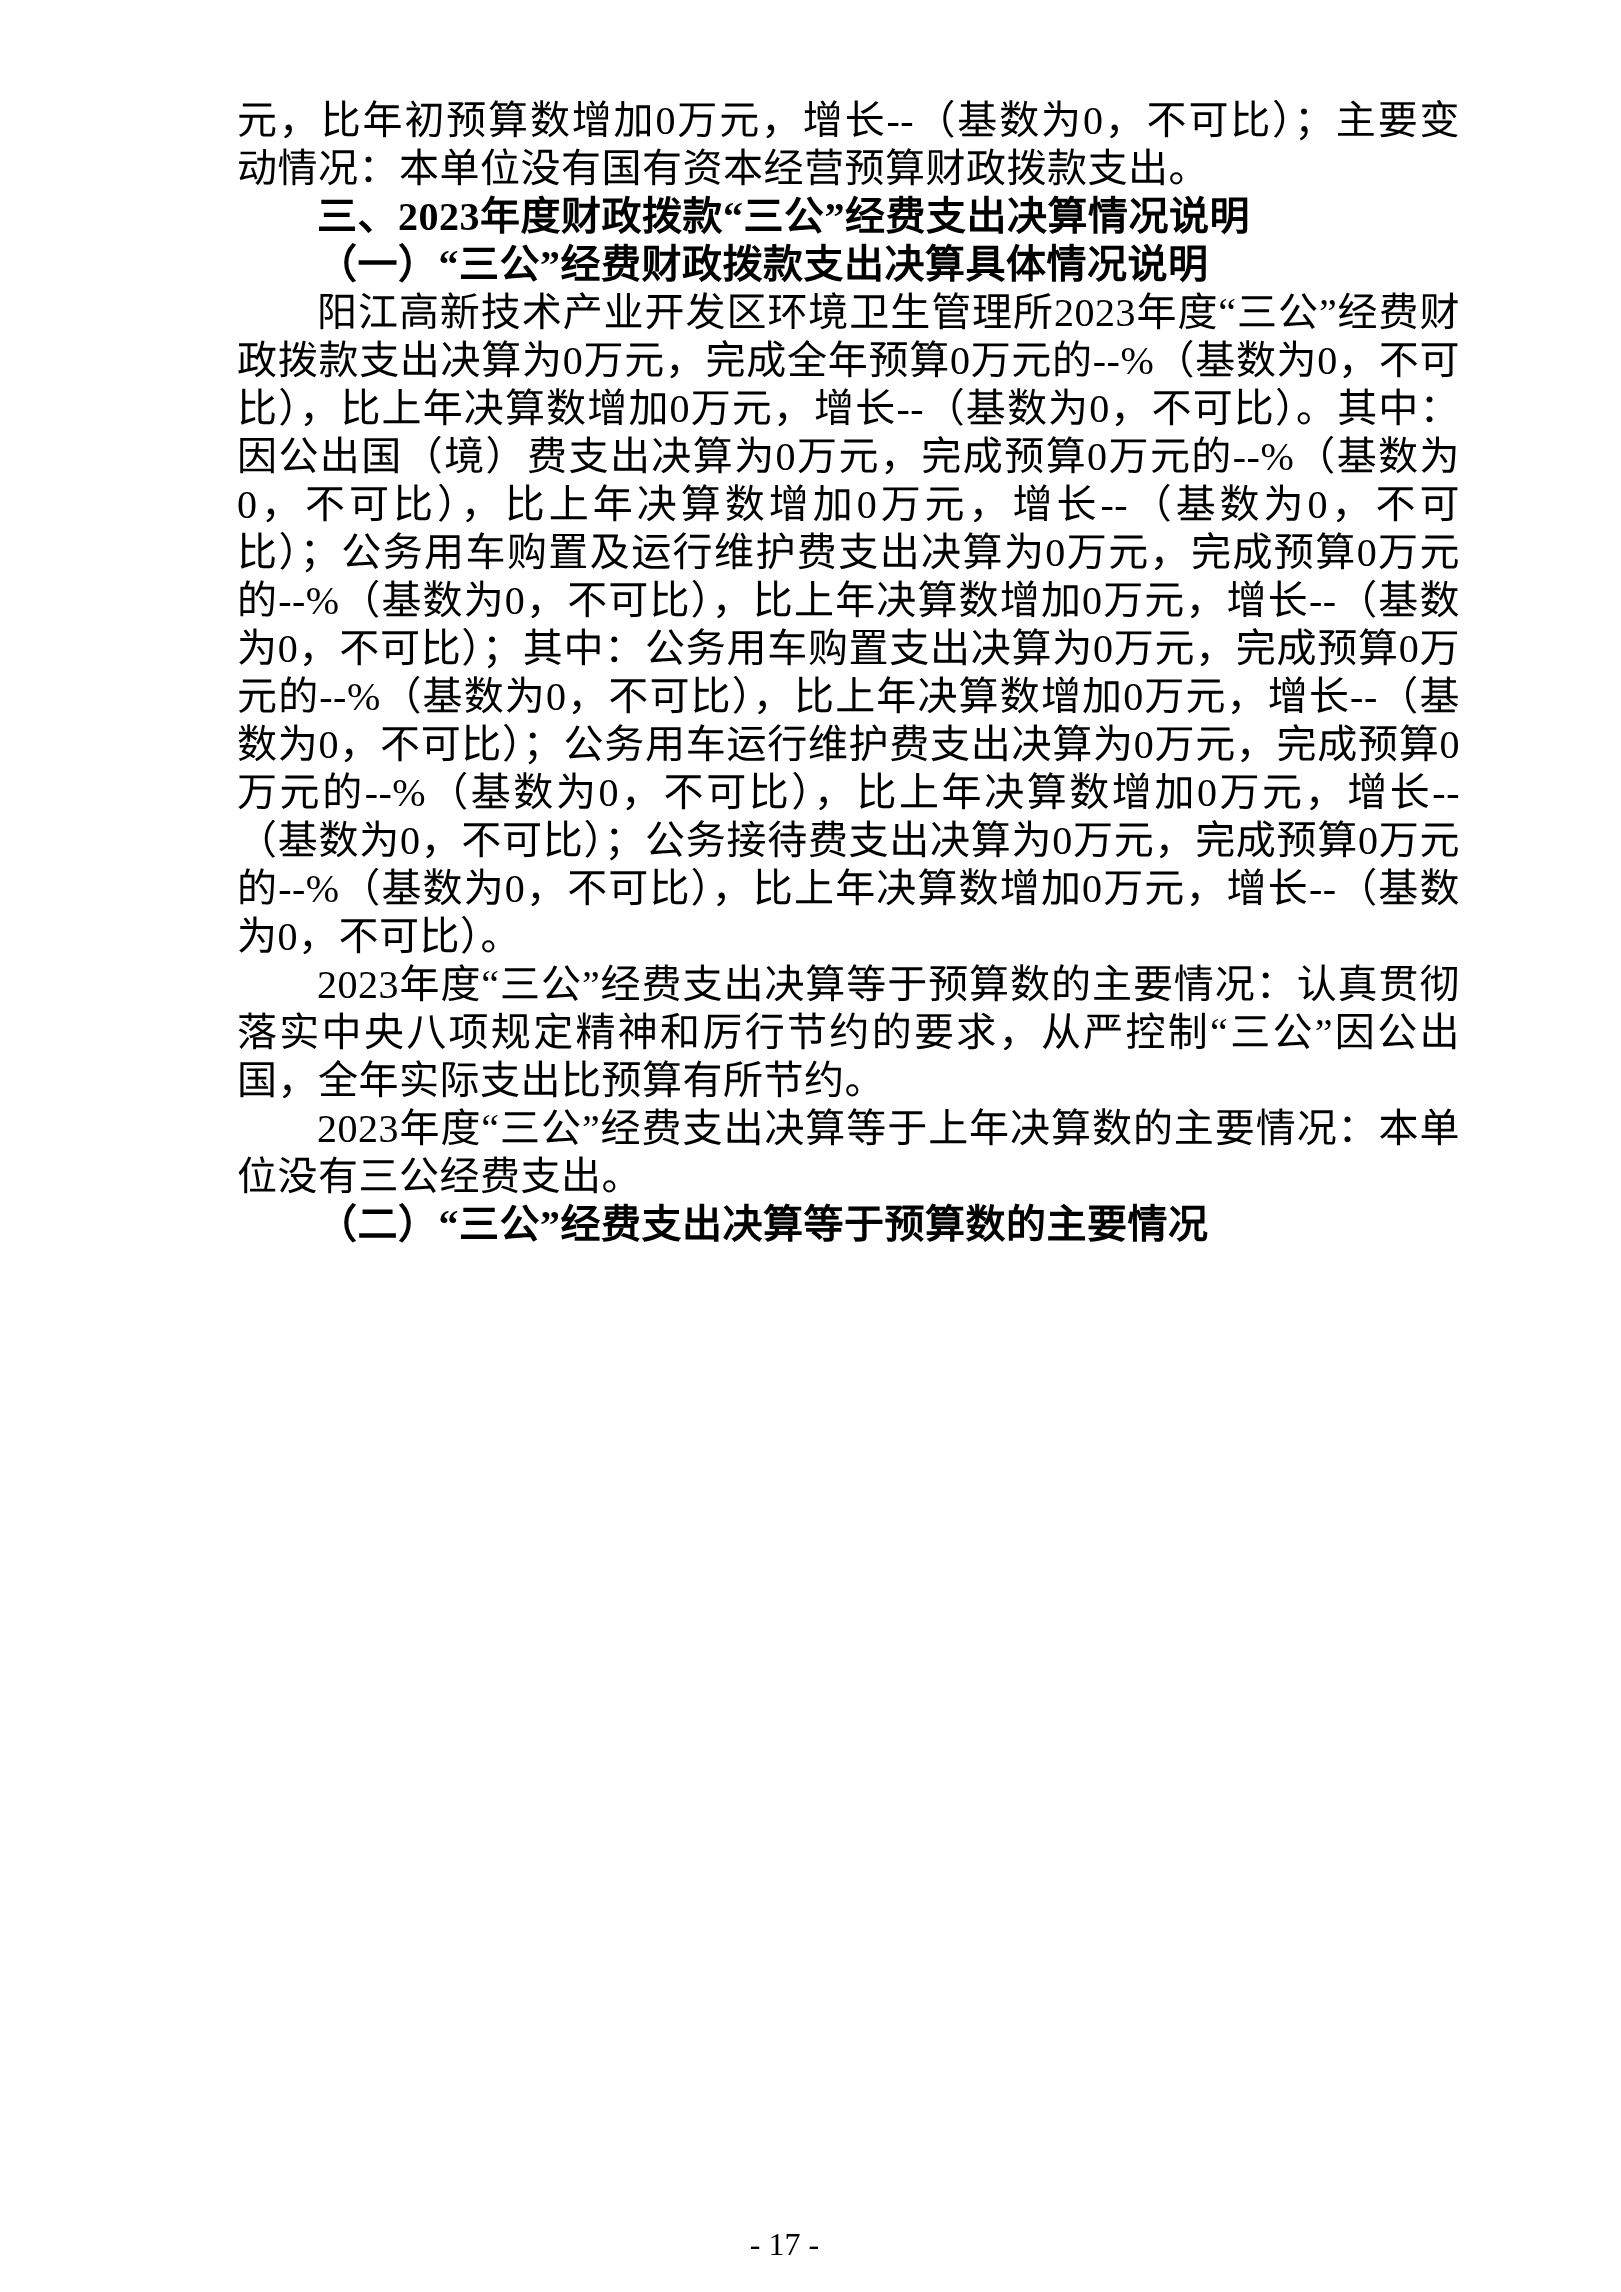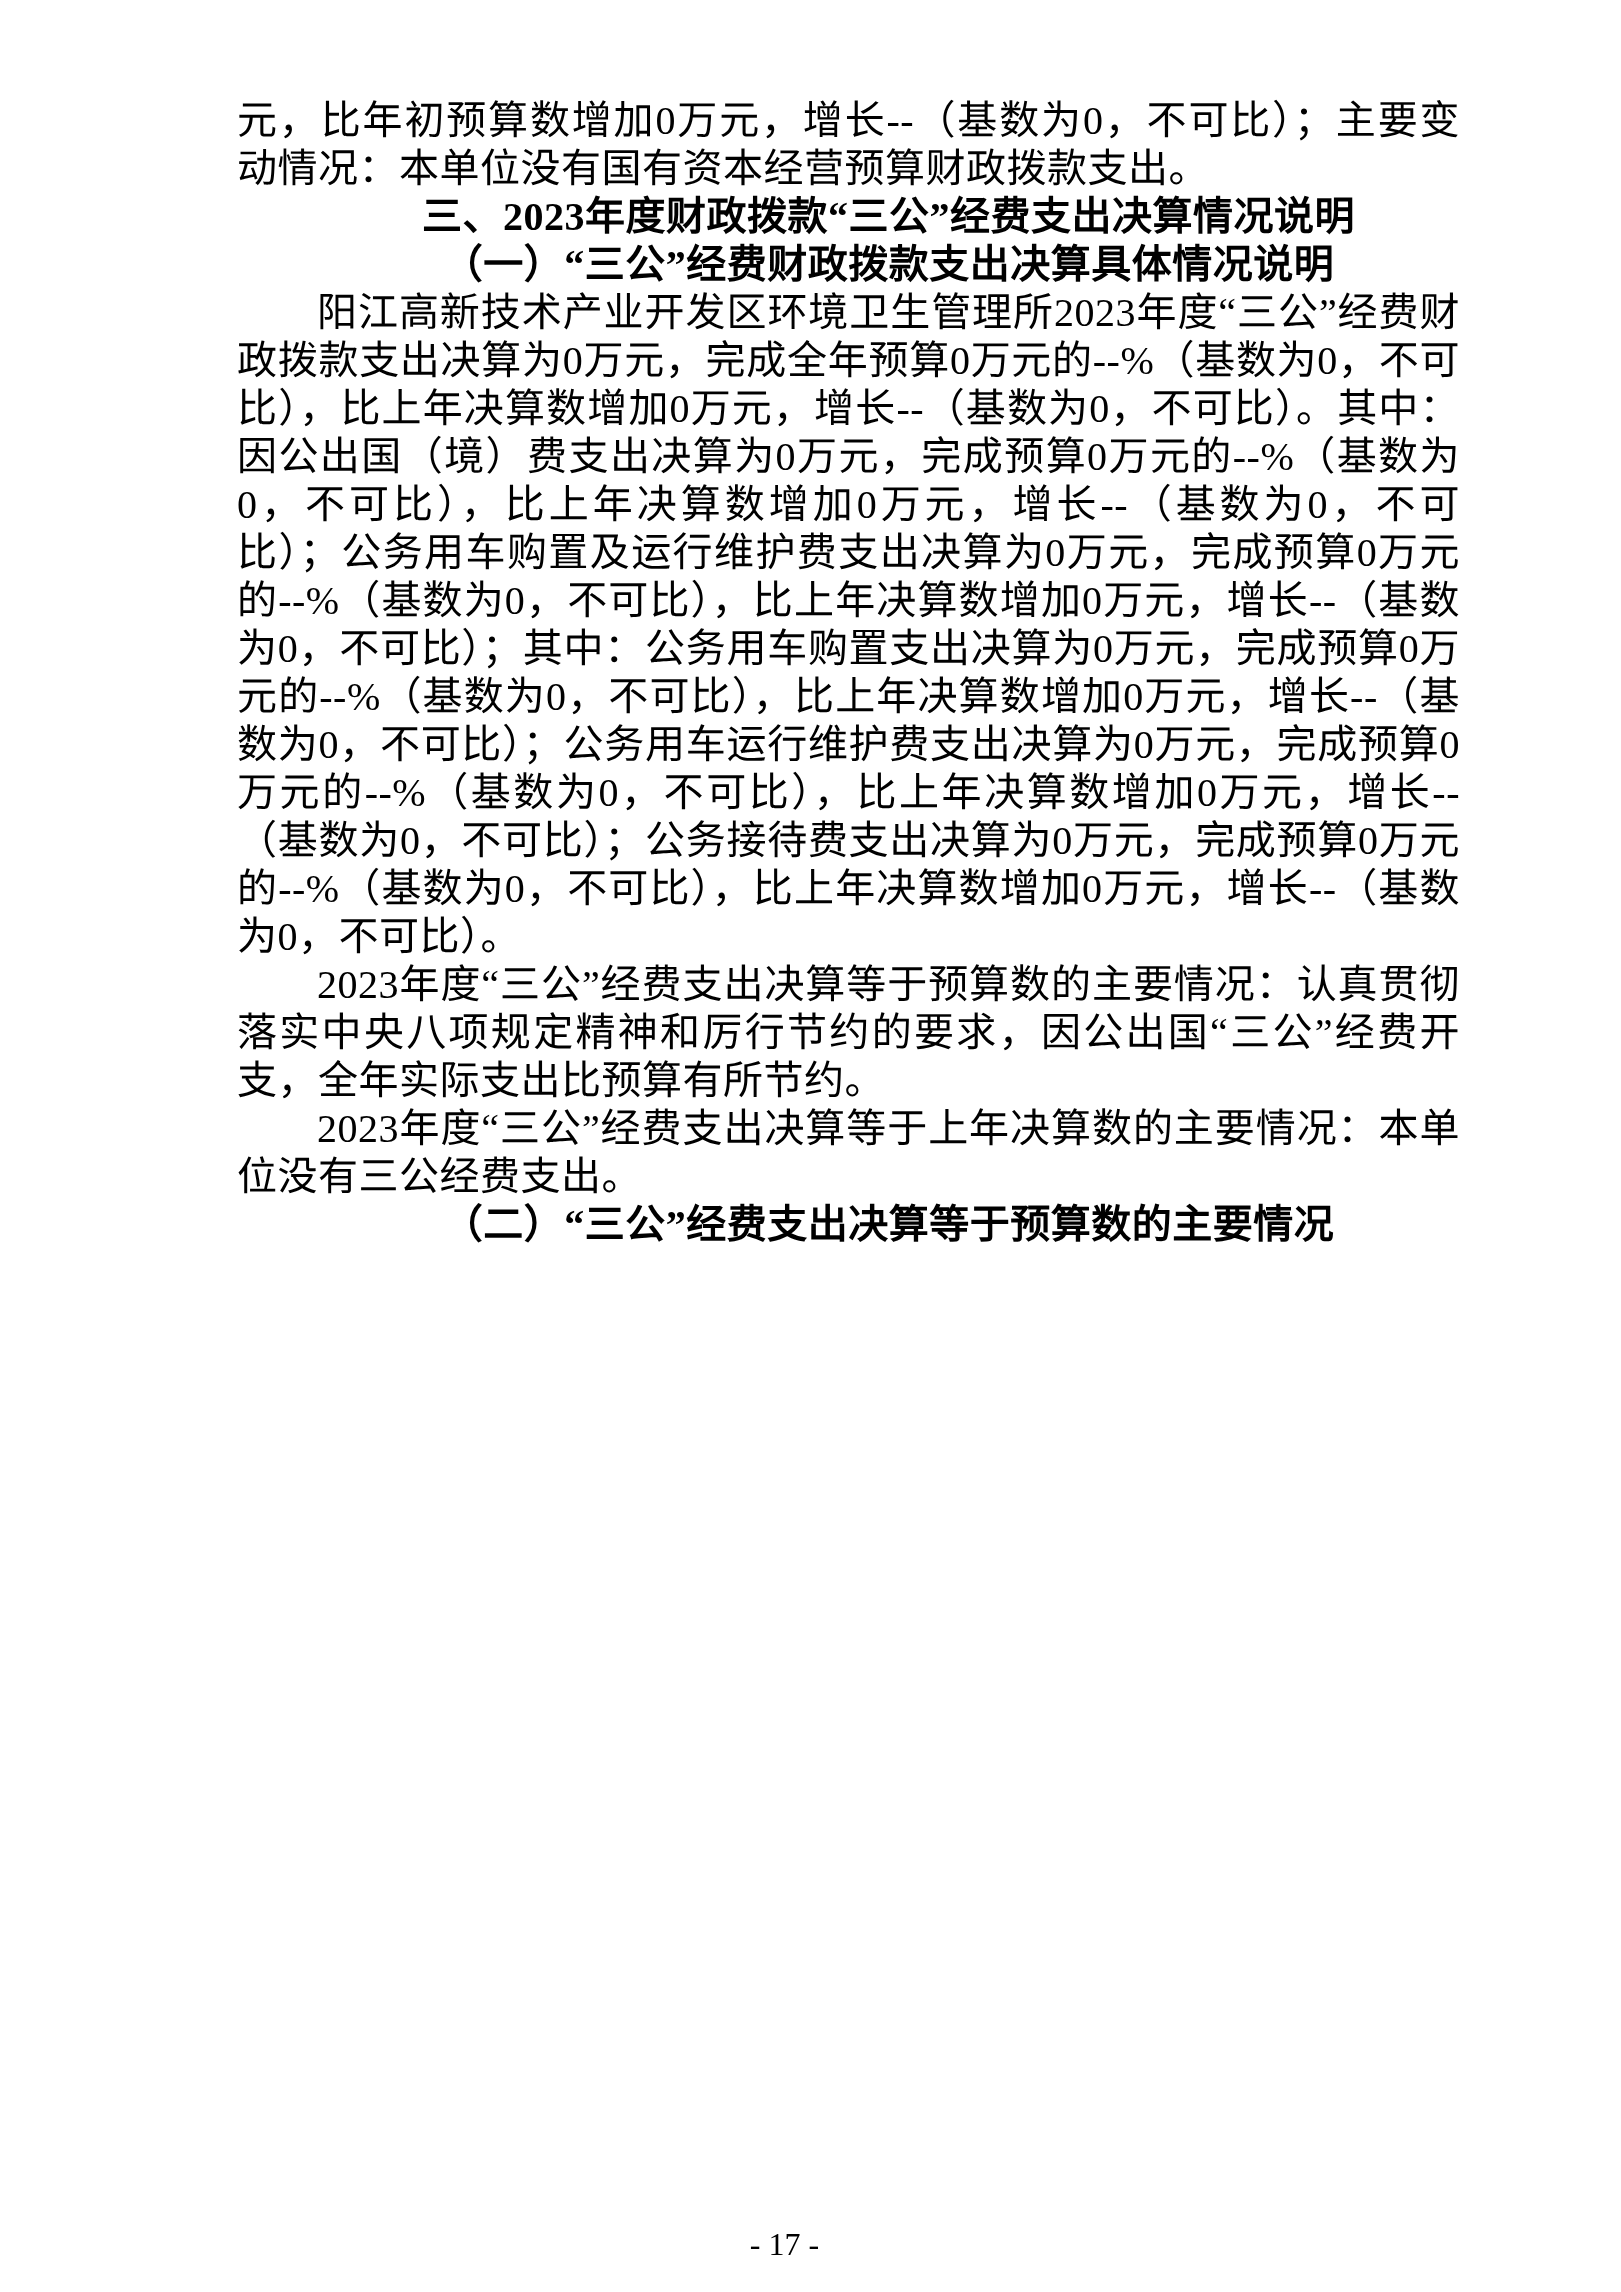--- a/index.html
+++ b/index.html
@@ -26,21 +26,21 @@
     line-height: 48px;
     text-align: justify;
     text-justify: inter-ideograph;
     letter-spacing: 0.5px;
   }
   .para { text-indent: 2em; }
   .no-indent { text-indent: 0; }
   .heading {
     font-weight: 700;
     text-indent: 2em;
-    text-align: center;
+    text-align: left;
   }
   .page-footer {
     position: absolute;
     left: 0;
     top: 2223px;
     width: 1569px;
     text-align: center;
     font-size: 32px;
     line-height: 43px;
     color: #000000;
@@ -54,21 +54,21 @@
   <main class="content">
 
     <p class="para no-indent">元，比年初预算数增加0万元，增长--（基数为0，不可比）；主要变动情况：本单位没有国有资本经营预算财政拨款支出。</p>
 
     <p class="heading">三、2023年度财政拨款“三公”经费支出决算情况说明</p>
 
     <p class="heading">（一）“三公”经费财政拨款支出决算具体情况说明</p>
 
     <p class="para">阳江高新技术产业开发区环境卫生管理所2023年度“三公”经费财政拨款支出决算为0万元，完成全年预算0万元的--%（基数为0，不可比），比上年决算数增加0万元，增长--（基数为0，不可比）。其中：因公出国（境）费支出决算为0万元，完成预算0万元的--%（基数为0，不可比），比上年决算数增加0万元，增长--（基数为0，不可比）；公务用车购置及运行维护费支出决算为0万元，完成预算0万元的--%（基数为0，不可比），比上年决算数增加0万元，增长--（基数为0，不可比）；其中：公务用车购置支出决算为0万元，完成预算0万元的--%（基数为0，不可比），比上年决算数增加0万元，增长--（基数为0，不可比）；公务用车运行维护费支出决算为0万元，完成预算0万元的--%（基数为0，不可比），比上年决算数增加0万元，增长--（基数为0，不可比）；公务接待费支出决算为0万元，完成预算0万元的--%（基数为0，不可比），比上年决算数增加0万元，增长--（基数为0，不可比）。</p>
 
-    <p class="para">2023年度“三公”经费支出决算等于预算数的主要情况：认真贯彻落实中央八项规定精神和厉行节约的要求，因公出国“三公”经费开支，全年实际支出比预算有所节约。</p>
+    <p class="para">2023年度“三公”经费支出决算等于预算数的主要情况：认真贯彻落实中央八项规定精神和厉行节约的要求，从严控制“三公”因公出国，全年实际支出比预算有所节约。</p>
 
     <p class="para">2023年度“三公”经费支出决算等于上年决算数的主要情况：本单位没有三公经费支出。</p>
 
     <p class="heading">（二）“三公”经费支出决算等于预算数的主要情况</p>
 
   </main>
 
   <footer class="page-footer">
     <span>- 17 -</span>
   </footer>

